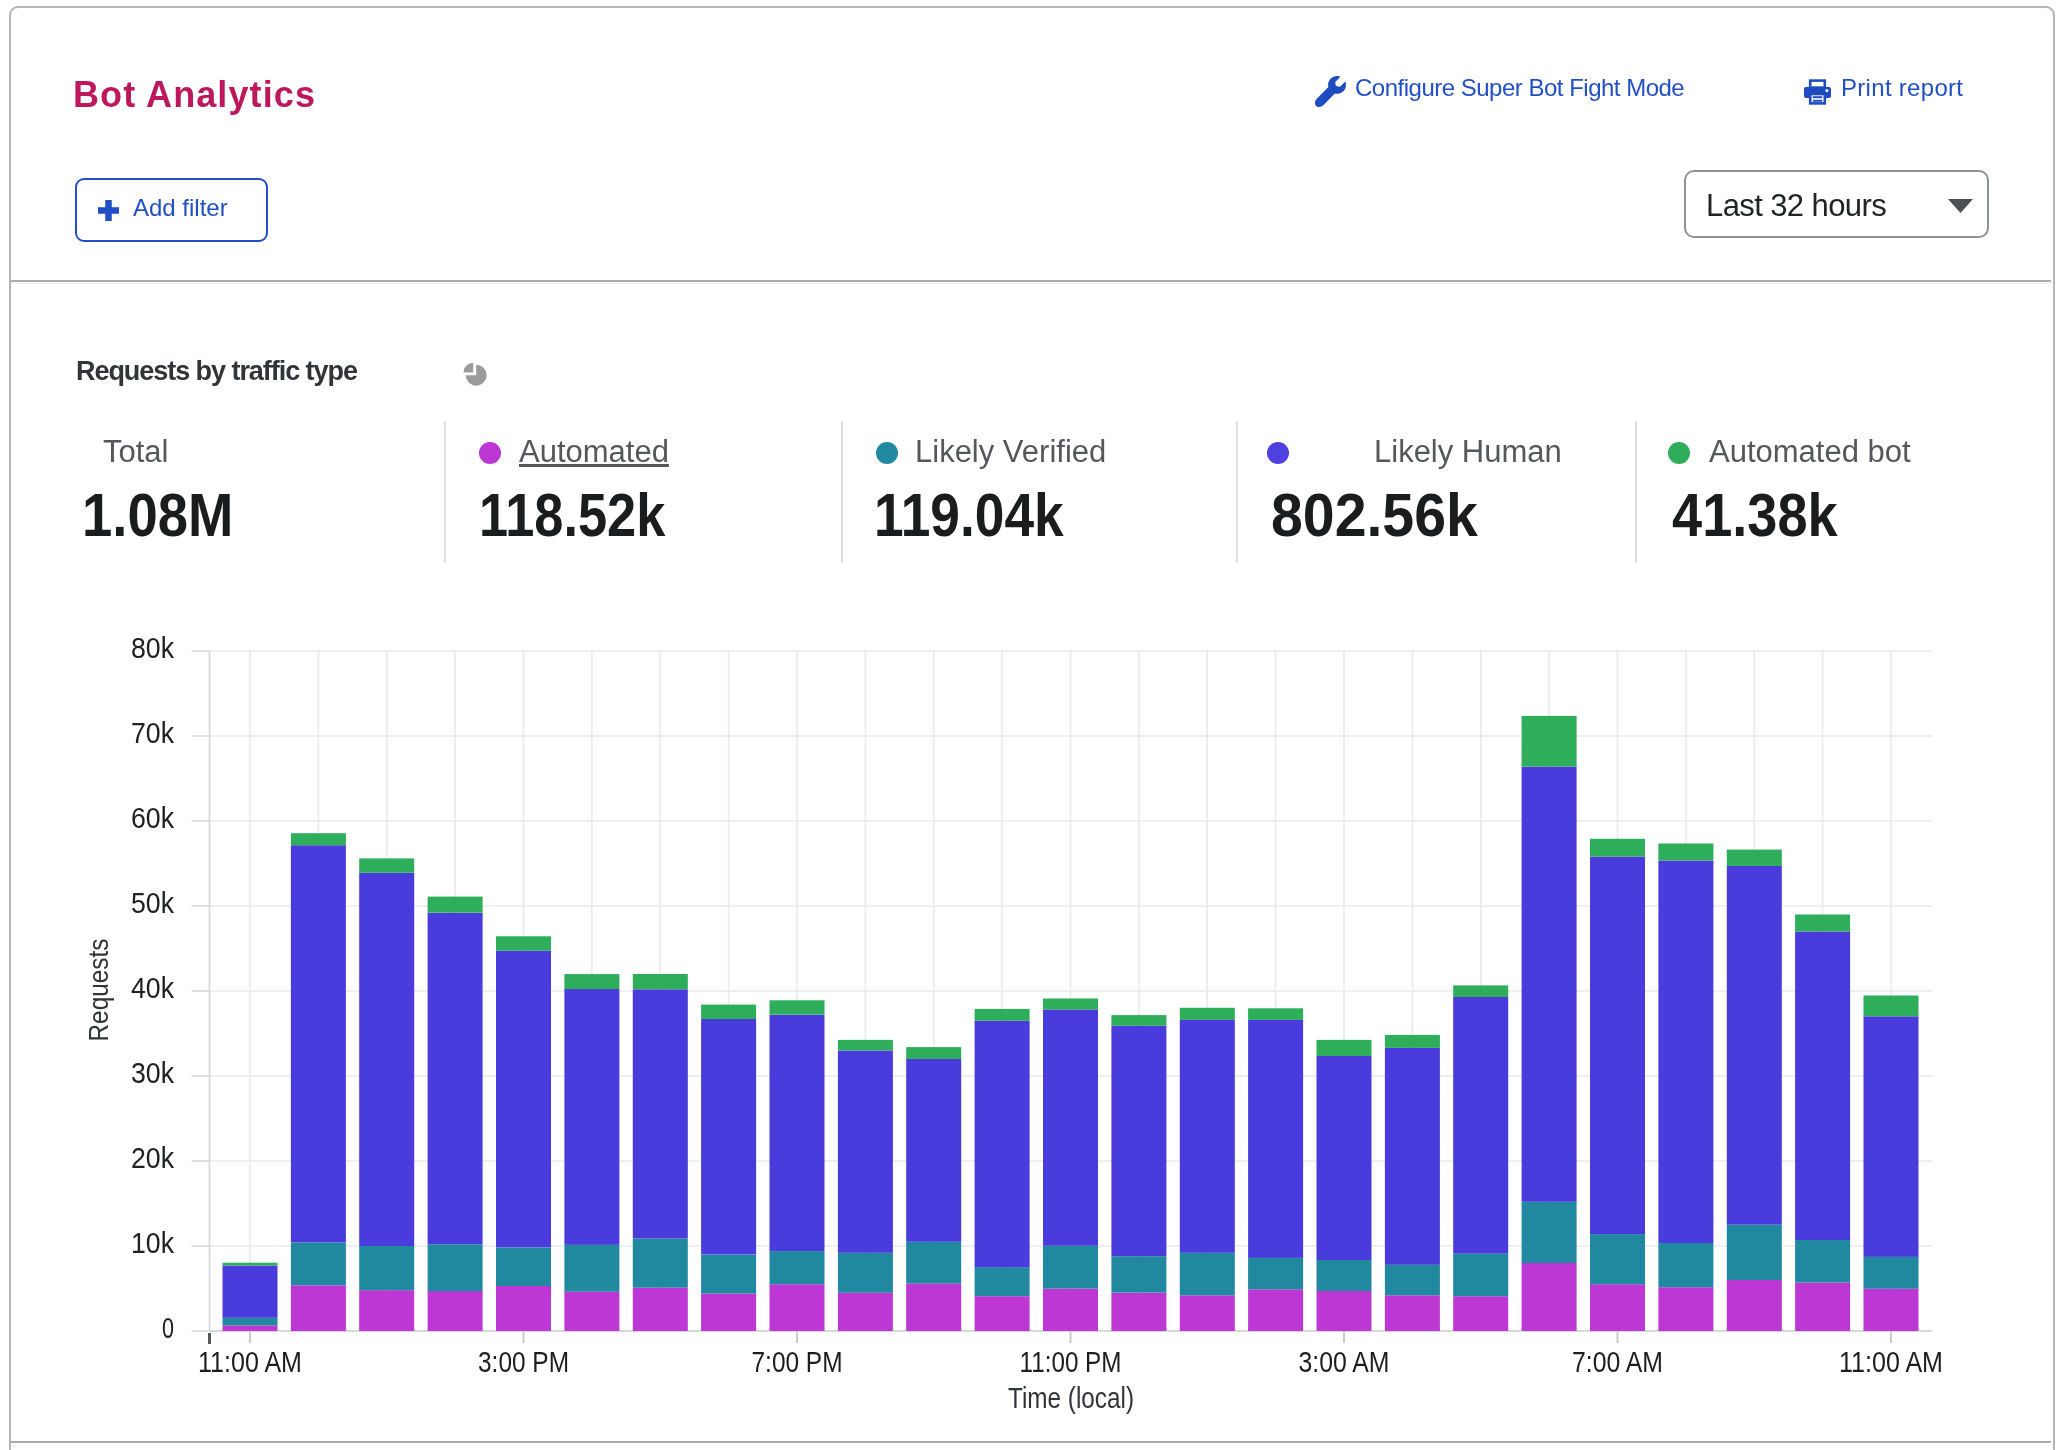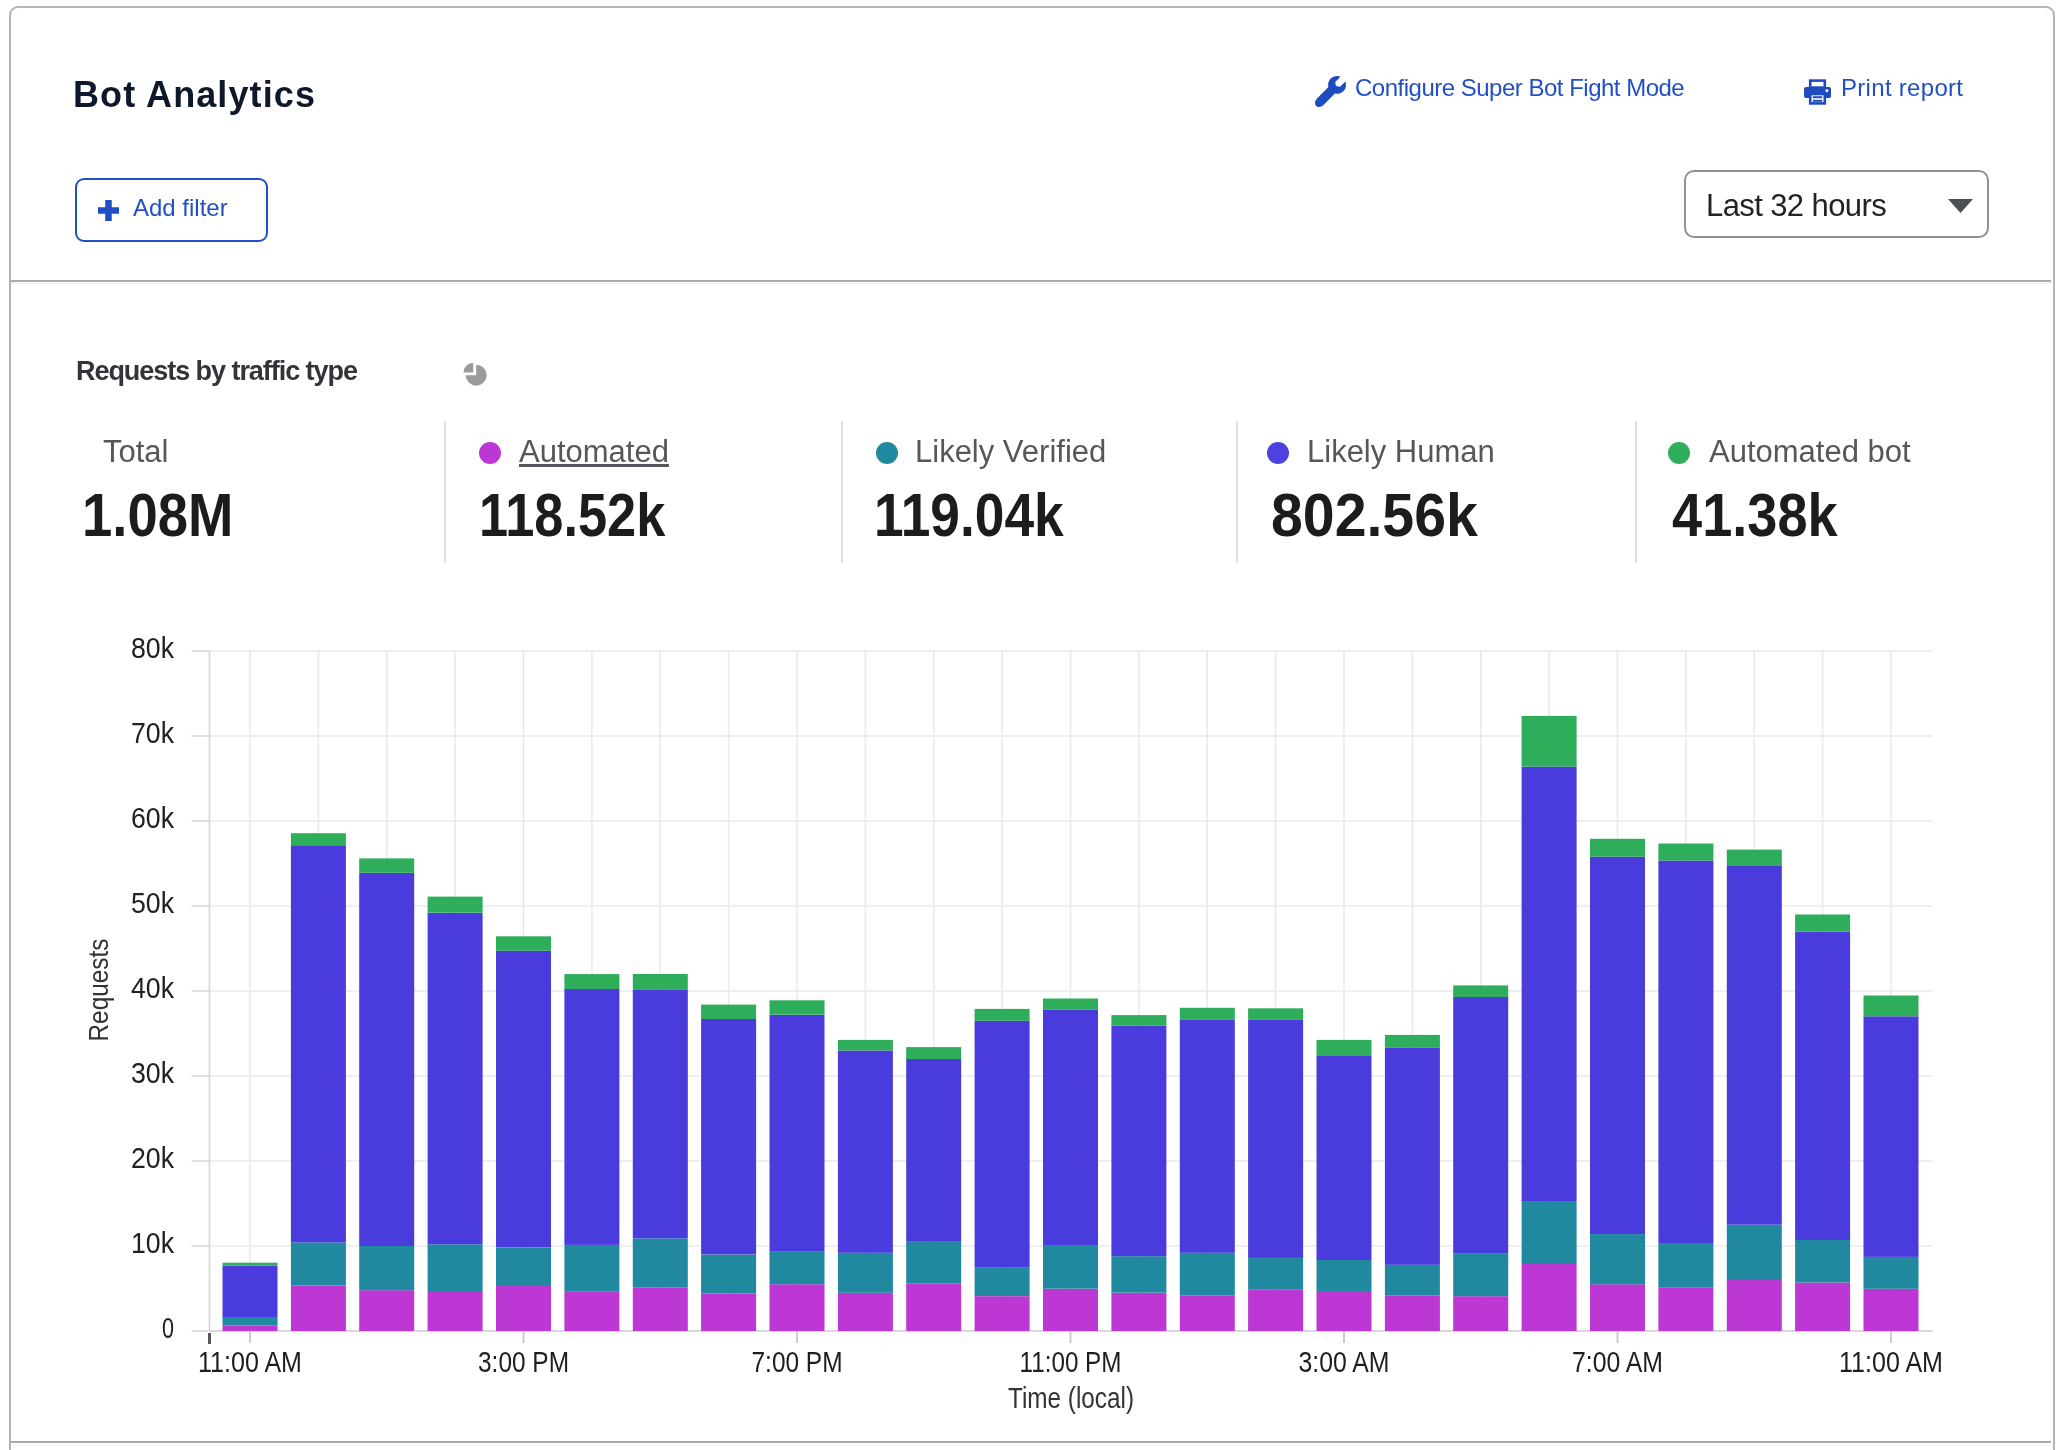--- a/index.html
+++ b/index.html
@@ -1,20 +1,20 @@
 <!DOCTYPE html>
 <html><head>
 <meta charset="utf-8">
 <style>
   html,body{margin:0;padding:0;background:#fff;}
   body{width:2062px;height:1450px;position:relative;font-family:"Liberation Sans",sans-serif;overflow:hidden;}
   .abs{position:absolute;line-height:1;white-space:nowrap;}
   .card{position:absolute;left:9px;top:6px;width:2046px;height:1460px;border:2px solid #b2b4b6;border-radius:9px;box-sizing:border-box;}
   .divider{position:absolute;left:11px;top:280px;width:2040px;height:2px;background:#a9abad;}
-  .h1{font-size:36px;font-weight:700;color:#0f172a;letter-spacing:1.1px;}
+  .h1{font-size:36px;font-weight:700;color:#be185d;letter-spacing:1.1px;}
   .link{font-size:24px;color:#2250c4;}
   .btn{position:absolute;left:75px;top:178px;width:193px;height:64px;border:2px solid #2250c4;border-radius:9px;box-sizing:border-box;}
   .sel{position:absolute;left:1684px;top:170px;width:305px;height:68px;border:2px solid #8f9297;border-radius:10px;box-sizing:border-box;}
   .h2{font-size:27px;font-weight:700;color:#313438;letter-spacing:-1.05px;}
   .slabel{font-size:31px;color:#55575c;}
   .sval{font-size:61px;font-weight:700;color:#1b1c1e;transform-origin:0 0;}
   .vdiv{position:absolute;top:421px;width:2px;height:142px;background:#dcdee0;}
   .dot{position:absolute;width:22px;height:22px;border-radius:50%;top:442px;}
 </style>
 </head>
@@ -66,21 +66,21 @@
 
 <div class="dot" style="left:479px;background:#bc37d3;"></div>
 <div class="abs slabel" style="left:519px;top:436px;text-decoration:underline;">Automated</div>
 <div class="abs sval" style="left:479px;top:485px;transform:scaleX(0.858);">118.52k</div>
 
 <div class="dot" style="left:876px;background:#2089a0;"></div>
 <div class="abs slabel" style="left:915px;top:436px;">Likely Verified</div>
 <div class="abs sval" style="left:874px;top:485px;transform:scaleX(0.874);">119.04k</div>
 
 <div class="dot" style="left:1267px;background:#4f41e0;"></div>
-<div class="abs slabel" style="left:1307px;top:436px;">Likely Human</div>
+<div class="abs slabel" style="left:1374px;top:436px;">Likely Human</div>
 <div class="abs sval" style="left:1271px;top:485px;transform:scaleX(0.938);">802.56k</div>
 
 <div class="dot" style="left:1668px;background:#2ead5b;"></div>
 <div class="abs slabel" style="left:1709px;top:436px;">Automated bot</div>
 <div class="abs sval" style="left:1672px;top:485px;transform:scaleX(0.888);">41.38k</div>
 
 <div class="vdiv" style="left:444px;"></div>
 <div class="vdiv" style="left:841px;"></div>
 <div class="vdiv" style="left:1236px;"></div>
 <div class="vdiv" style="left:1635px;"></div>

